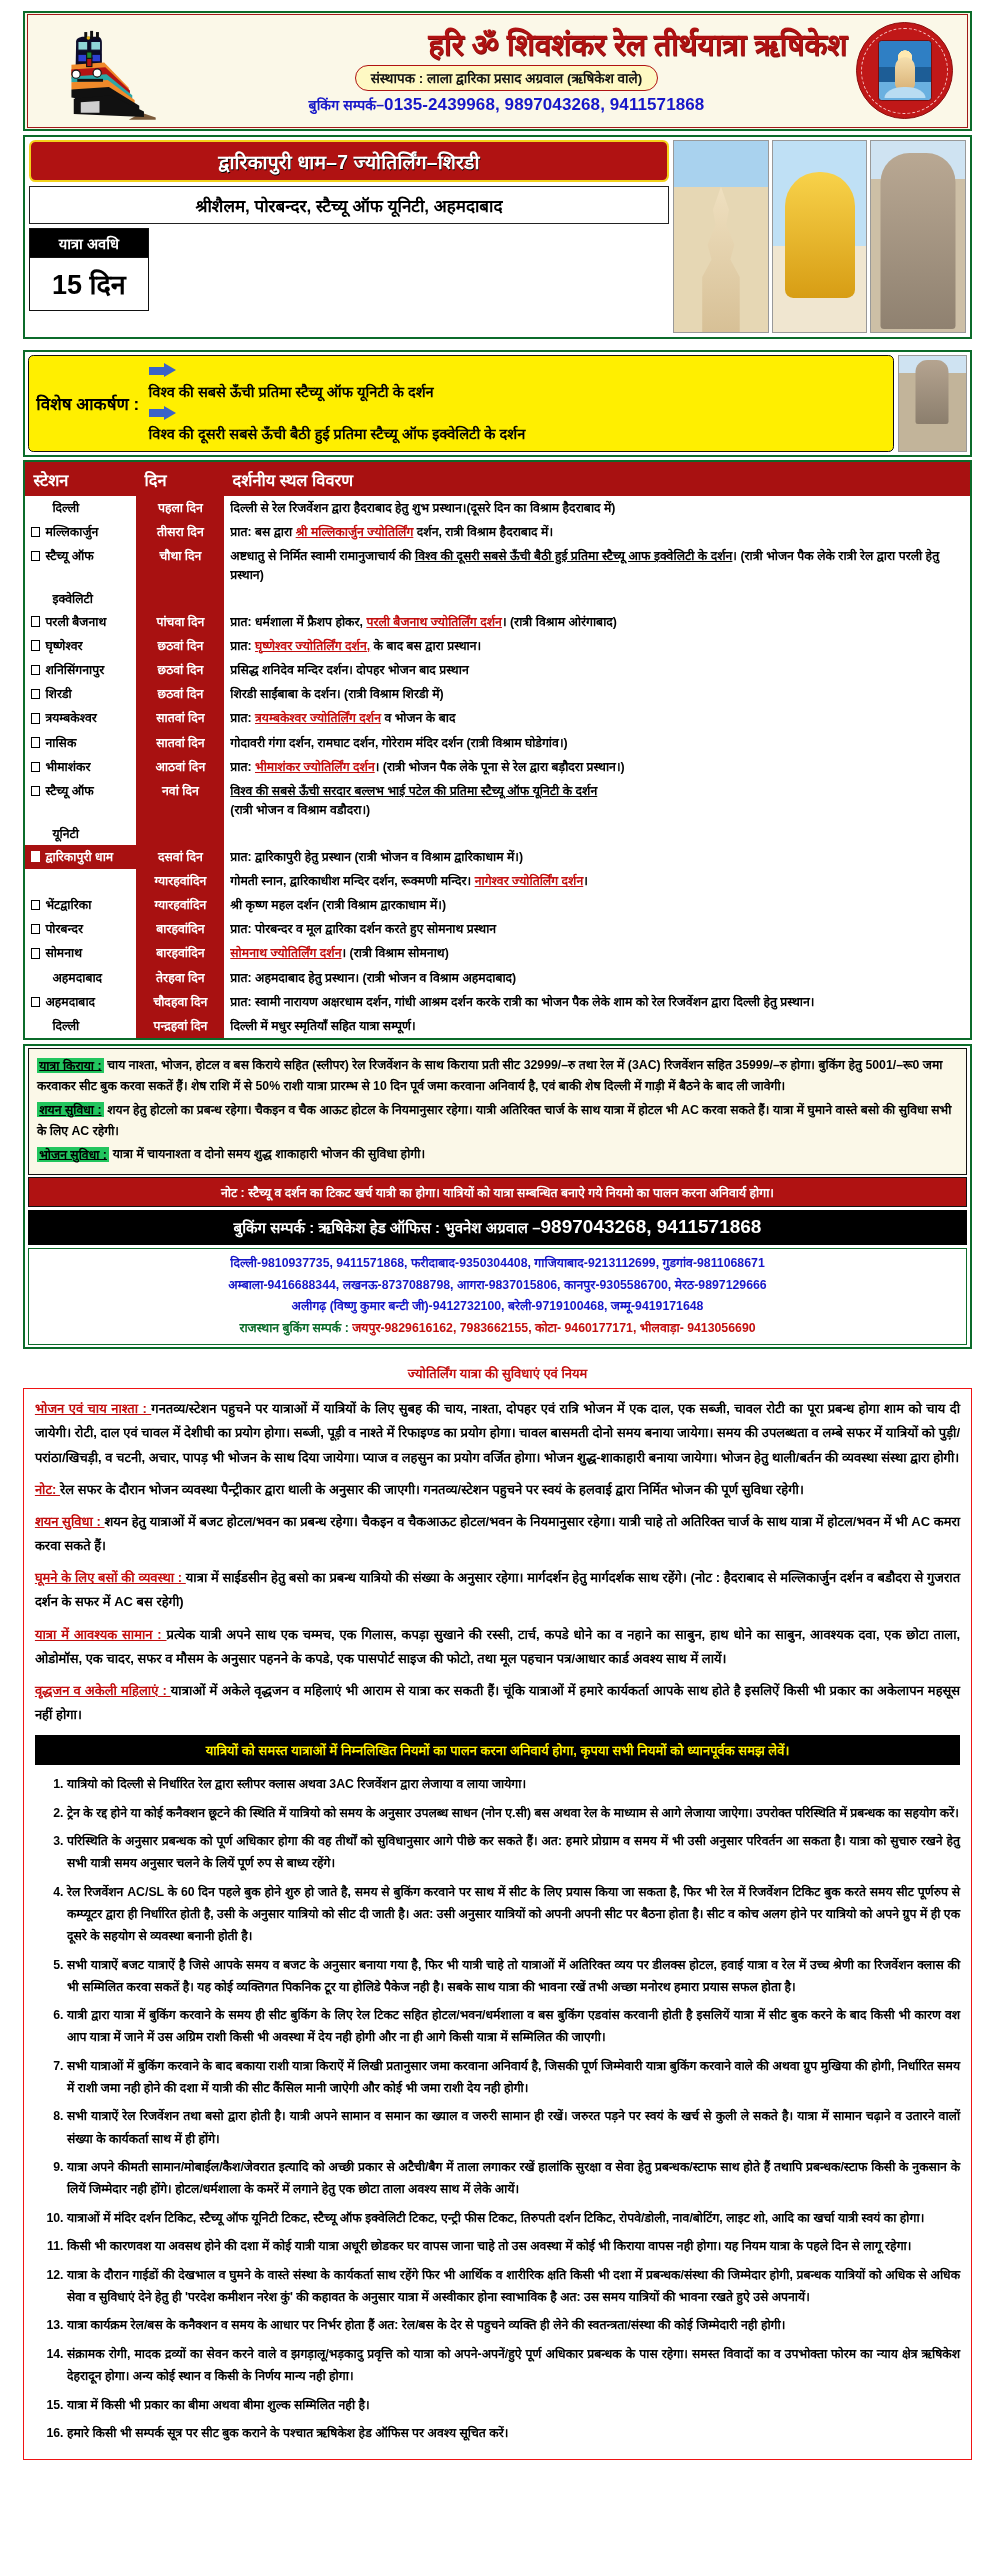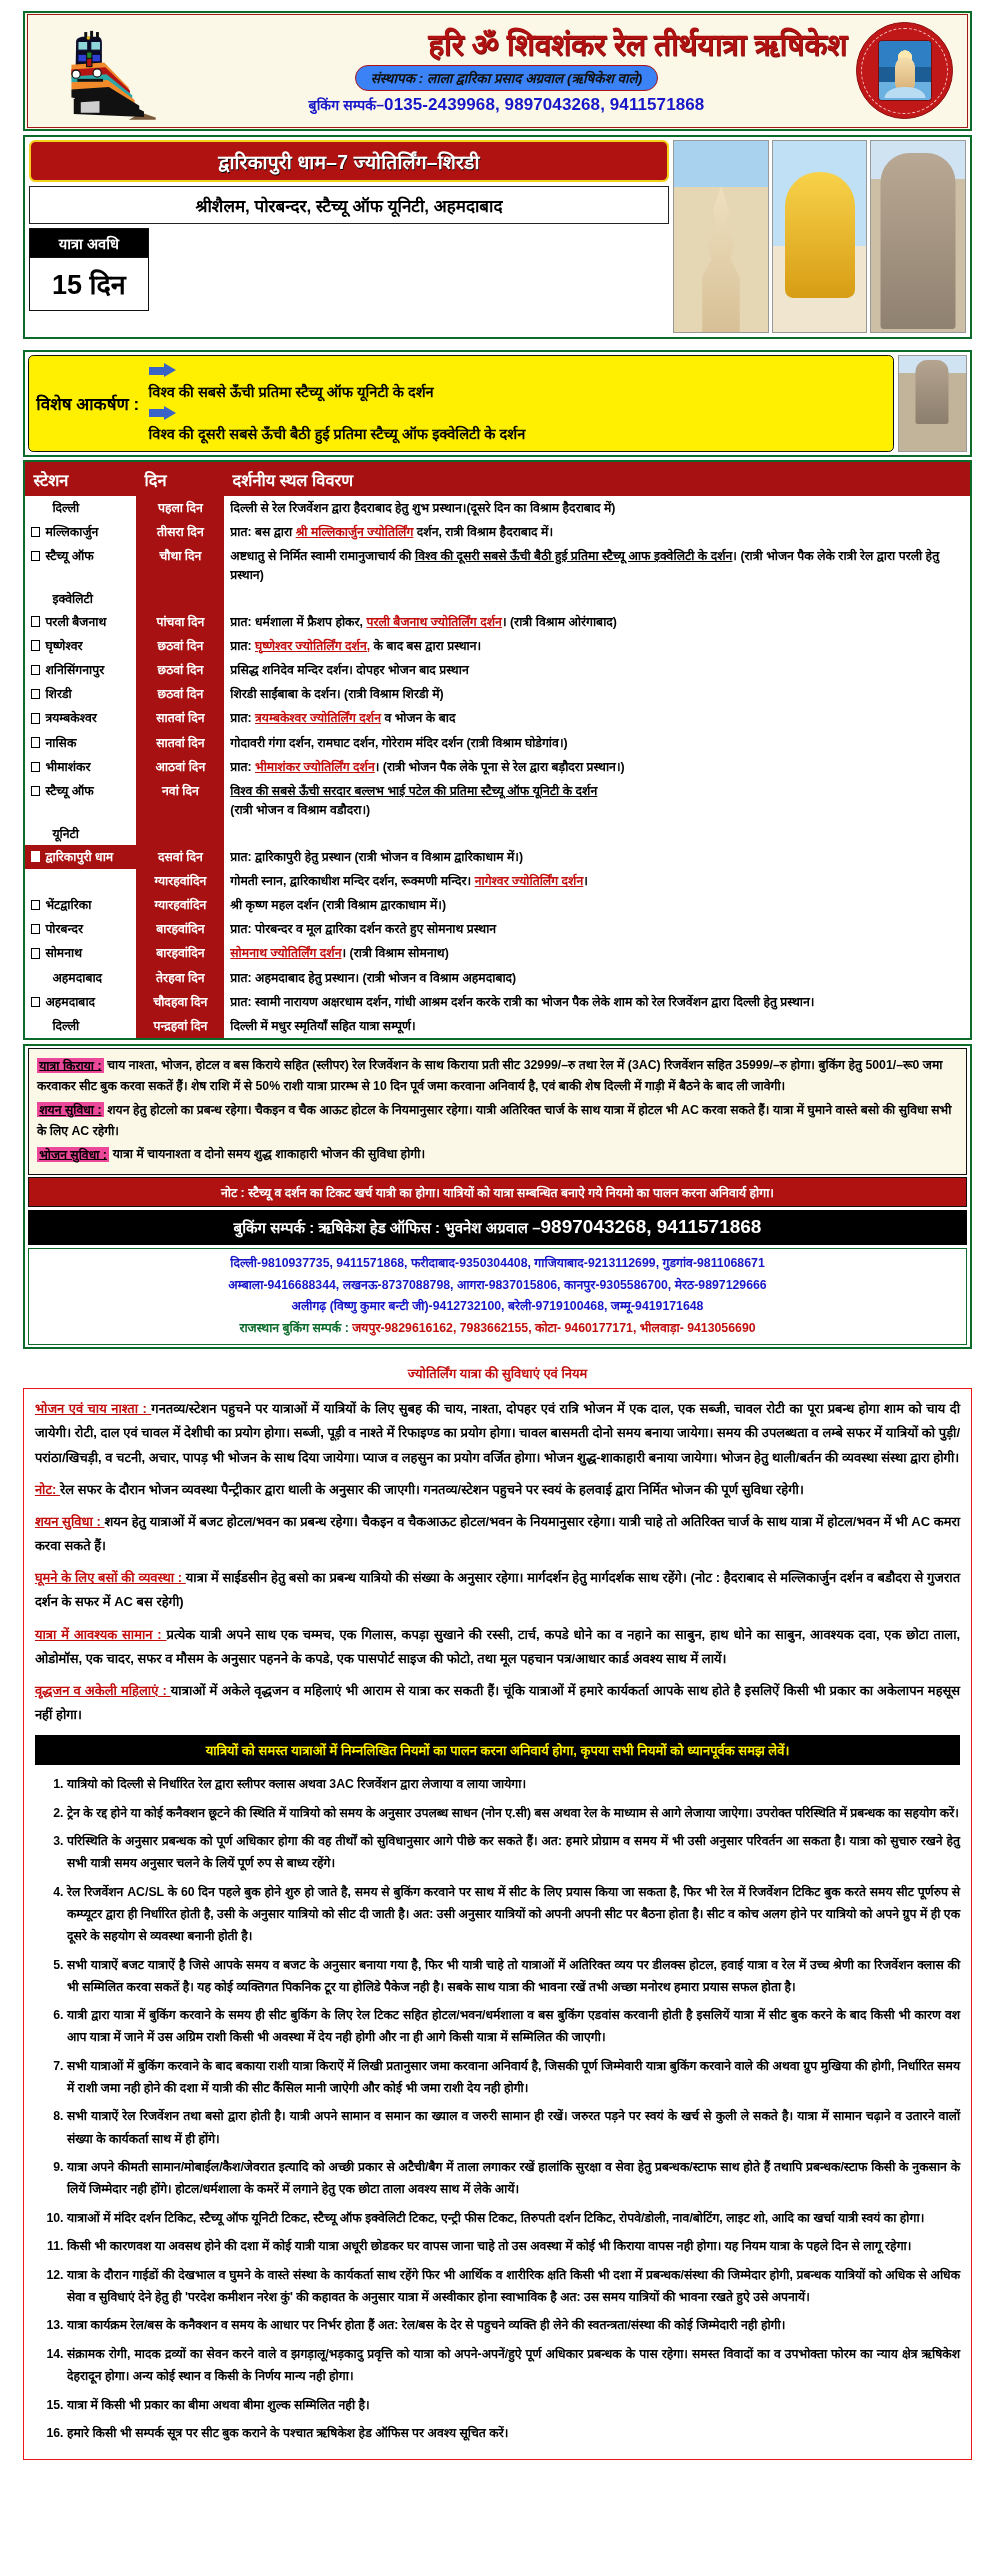--- a/index.html
+++ b/index.html
@@ -38,27 +38,26 @@
     letter-spacing:-0.3px;
     line-height:1.08;
     margin:2.3px 0 3.5px 0;
     text-shadow:0.6px 0.6px 0 #7a0c0c;
     text-align:right;
   }
   .founder-pill {
     display:inline-block;
     border:1.8px solid #b01212;
     border-radius:15px;
-    background:#3b82f6;
+    background:#fef9c3;
     padding:2.9px 15px;
     font-size:13.5px;
     font-weight:bold;
     color:#111;
     margin-bottom:4.1px;
-    font-style:italic;
   }
   .booking-line {
     font-size:17px;
     font-weight:bold;
     color:#1616c8;
     letter-spacing:0.1px;
   }
   .booking-line .lbl { font-size:14px; }
   .seal { width:108px; flex:0 0 108px; display:flex; justify-content:center; }
   .seal-circ {
@@ -227,21 +226,21 @@
   }
   td.day.empty { background:#a81111; }
   td.desc { font-size:12.3px; line-height:1.5; padding-right:9.4px; }
   .hl-red { color:#c20d0d; text-decoration:underline; }
   .u { text-decoration:underline; }
 
   
   .fare-wrap { margin-top:3.5px; border:2.3px solid #0b6b2a; padding:2.3px; background:#fff;}
   .fare-box { border:1.2px solid #111; background:#fbf8e8; padding:5.9px 8.2px; }
   .fare-p { font-size:12.3px; font-weight:bold; line-height:1.72; margin:0 0 2.3px 0; }
-  .ytag { background:#ec4899; padding:0.6px 2.3px; text-decoration:underline; }
+  .ytag { background:#22c55e; padding:0.6px 2.3px; text-decoration:underline; }
 
   .note-bar {
     margin-top:2.9px; background:#b01212; border:1.2px solid #111;
     color:#fff; font-size:12.3px; font-weight:bold; padding:5.3px 8.2px;text-align:center;
   }
   .black-bar {
     margin-top:2.9px; background:#000; color:#fff; padding:6.4px 8.2px;
     font-size:15px; font-weight:bold; text-align:center;
   }
   .black-bar .num { font-size:19px; }

